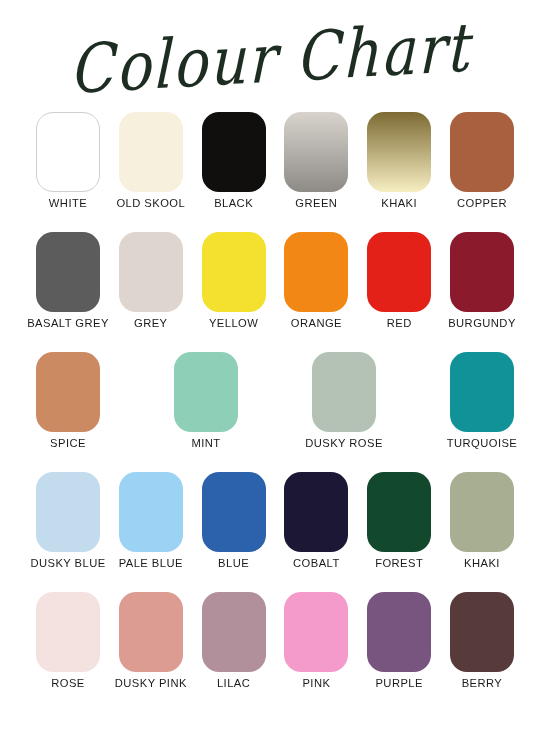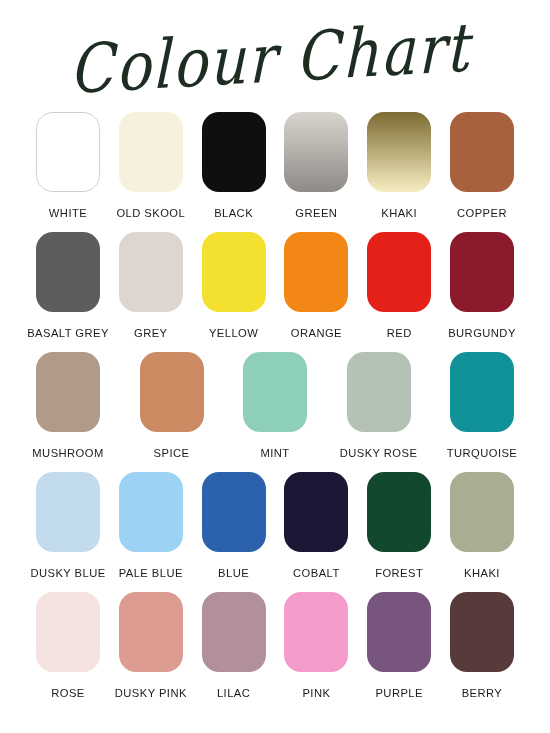--- a/index.html
+++ b/index.html
@@ -71,21 +71,21 @@
   .swatch-chip {
     width: 64px;
     height: 80px;
     border-radius: 17px;
     box-sizing: border-box;
   }
   .swatch-chip.outlined {
     border: 1px solid #cfcfcf;
   }
   .swatch-label {
-    margin-top: 16px;
+    margin-top: 6px;
     font-family: "Liberation Sans", sans-serif;
     font-size: 11.2px;
     letter-spacing: 0.45px;
     color: #1b1b1b;
     text-align: center;
     white-space: nowrap;
     line-height: 1;
   }
 </style>
 </head>
@@ -145,24 +145,20 @@
           <div class="swatch-chip" style="background: rgb(227, 33, 25);"></div>
           <div class="swatch-label">RED</div>
         </div>
         <div class="swatch-cell">
           <div class="swatch-chip" style="background: rgb(138, 26, 44);"></div>
           <div class="swatch-label">BURGUNDY</div>
         </div>
       </div>
       <div class="swatch-row">
         <div class="swatch-cell">
-          <div class="swatch-chip" style="background: rgb(176, 155, 139);"></div>
-          <div class="swatch-label">MUSHROOM</div>
-        </div>
-        <div class="swatch-cell">
           <div class="swatch-chip" style="background: rgb(204, 138, 98);"></div>
           <div class="swatch-label">SPICE</div>
         </div>
         <div class="swatch-cell">
           <div class="swatch-chip" style="background: rgb(142, 207, 183);"></div>
           <div class="swatch-label">MINT</div>
         </div>
         <div class="swatch-cell">
           <div class="swatch-chip" style="background: rgb(179, 194, 180);"></div>
           <div class="swatch-label">DUSKY ROSE</div>

